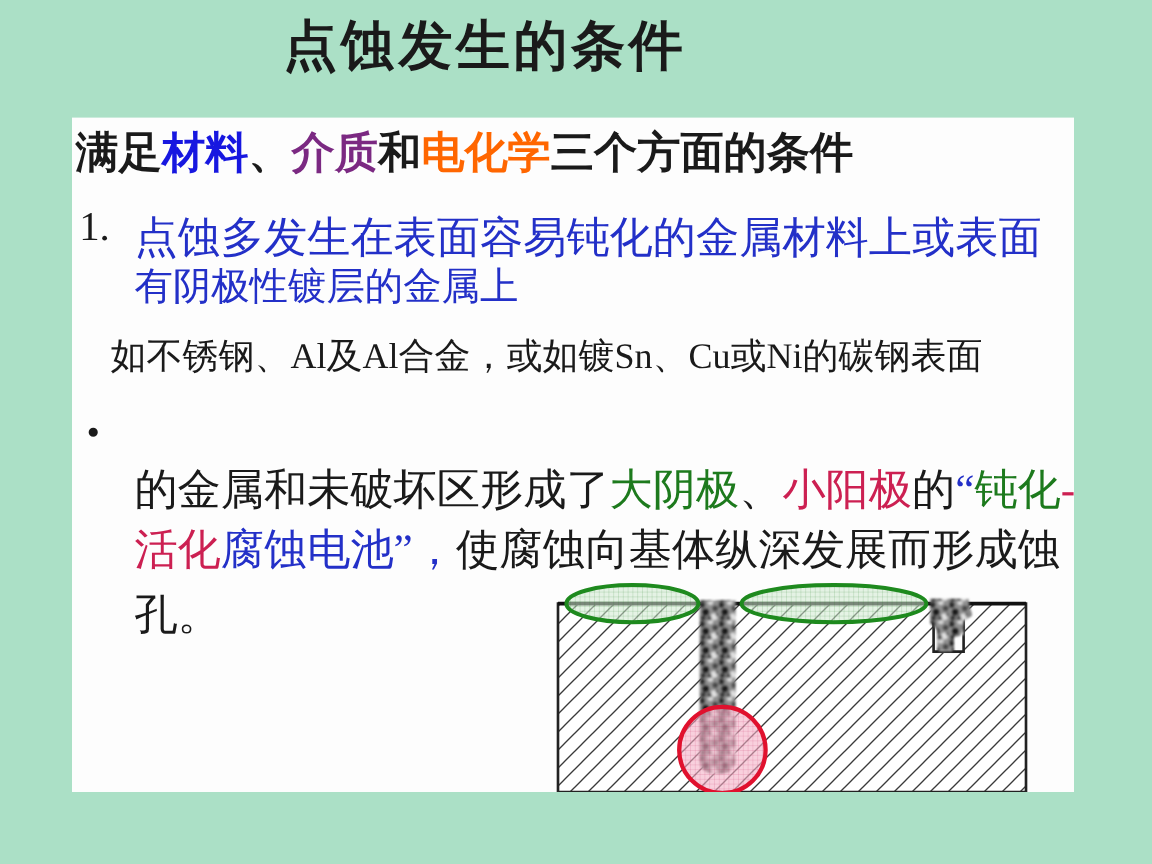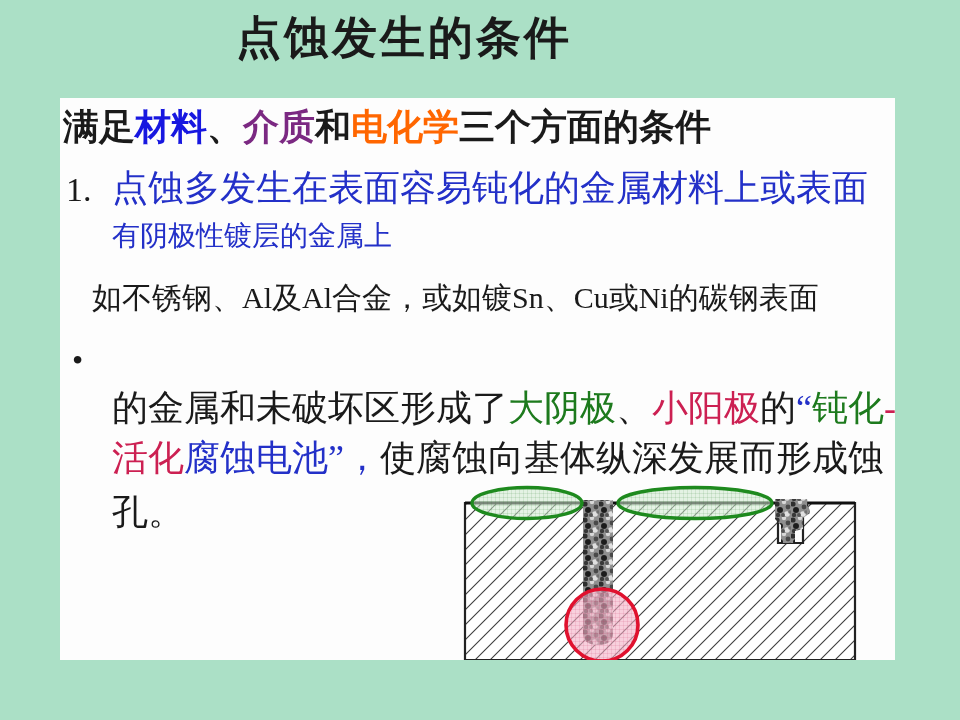--- a/index.html
+++ b/index.html
@@ -18,22 +18,22 @@
   .panel{
     position:absolute;left:60px;top:98px;width:835px;height:562px;
     background:var(--panel,#fdfdfd);
   }
   .line{position:absolute;white-space:nowrap;line-height:1.15;color:var(--text,#1a1a1a);}
   .sans{font-family:"Liberation Sans","DejaVu Sans",sans-serif;}
   .serif{font-family:"Liberation Serif","DejaVu Serif",serif;}
   .bold{font-weight:bold;}
   .intro-line{left:3px;top:8px;font-size:36px;}
   .item1-marker{left:6px;top:72px;font-size:34px;}
-  .item1-l1{left:52px;top:70px;font-size:36px;color:var(--blue,#2330c8);}
-  .item1-l2{left:52px;top:122px;font-size:28px;color:var(--blue,#2330c8);}
+  .item1-l1{left:52px;top:80px;font-size:36px;color:var(--blue,#2330c8);}
+  .item1-l2{left:52px;top:122px;font-size:32px;color:var(--blue,#2330c8);}
   .note-line{left:32px;top:183px;font-size:30px;}
   .bullet-marker{left:12px;top:244px;font-size:32px;}
   .b-l1{left:52px;top:240px;font-size:36px;}
   .b-l2{left:52px;top:290px;font-size:36px;}
   .b-l3{left:52px;top:340px;font-size:36px;}
   .b-l4{left:52px;top:394px;font-size:36px;}
   .diagram{position:absolute;left:395px;top:387px;width:440px;height:175px;}
   .cathode-ellipse{stroke:var(--diagram-green,#1e8a1e);stroke-width:3.4;fill:url(#gridgreen);}
   .anode-ring{stroke:var(--diagram-red,#e0112e);stroke-width:3.6;fill:none;}
 </style>

